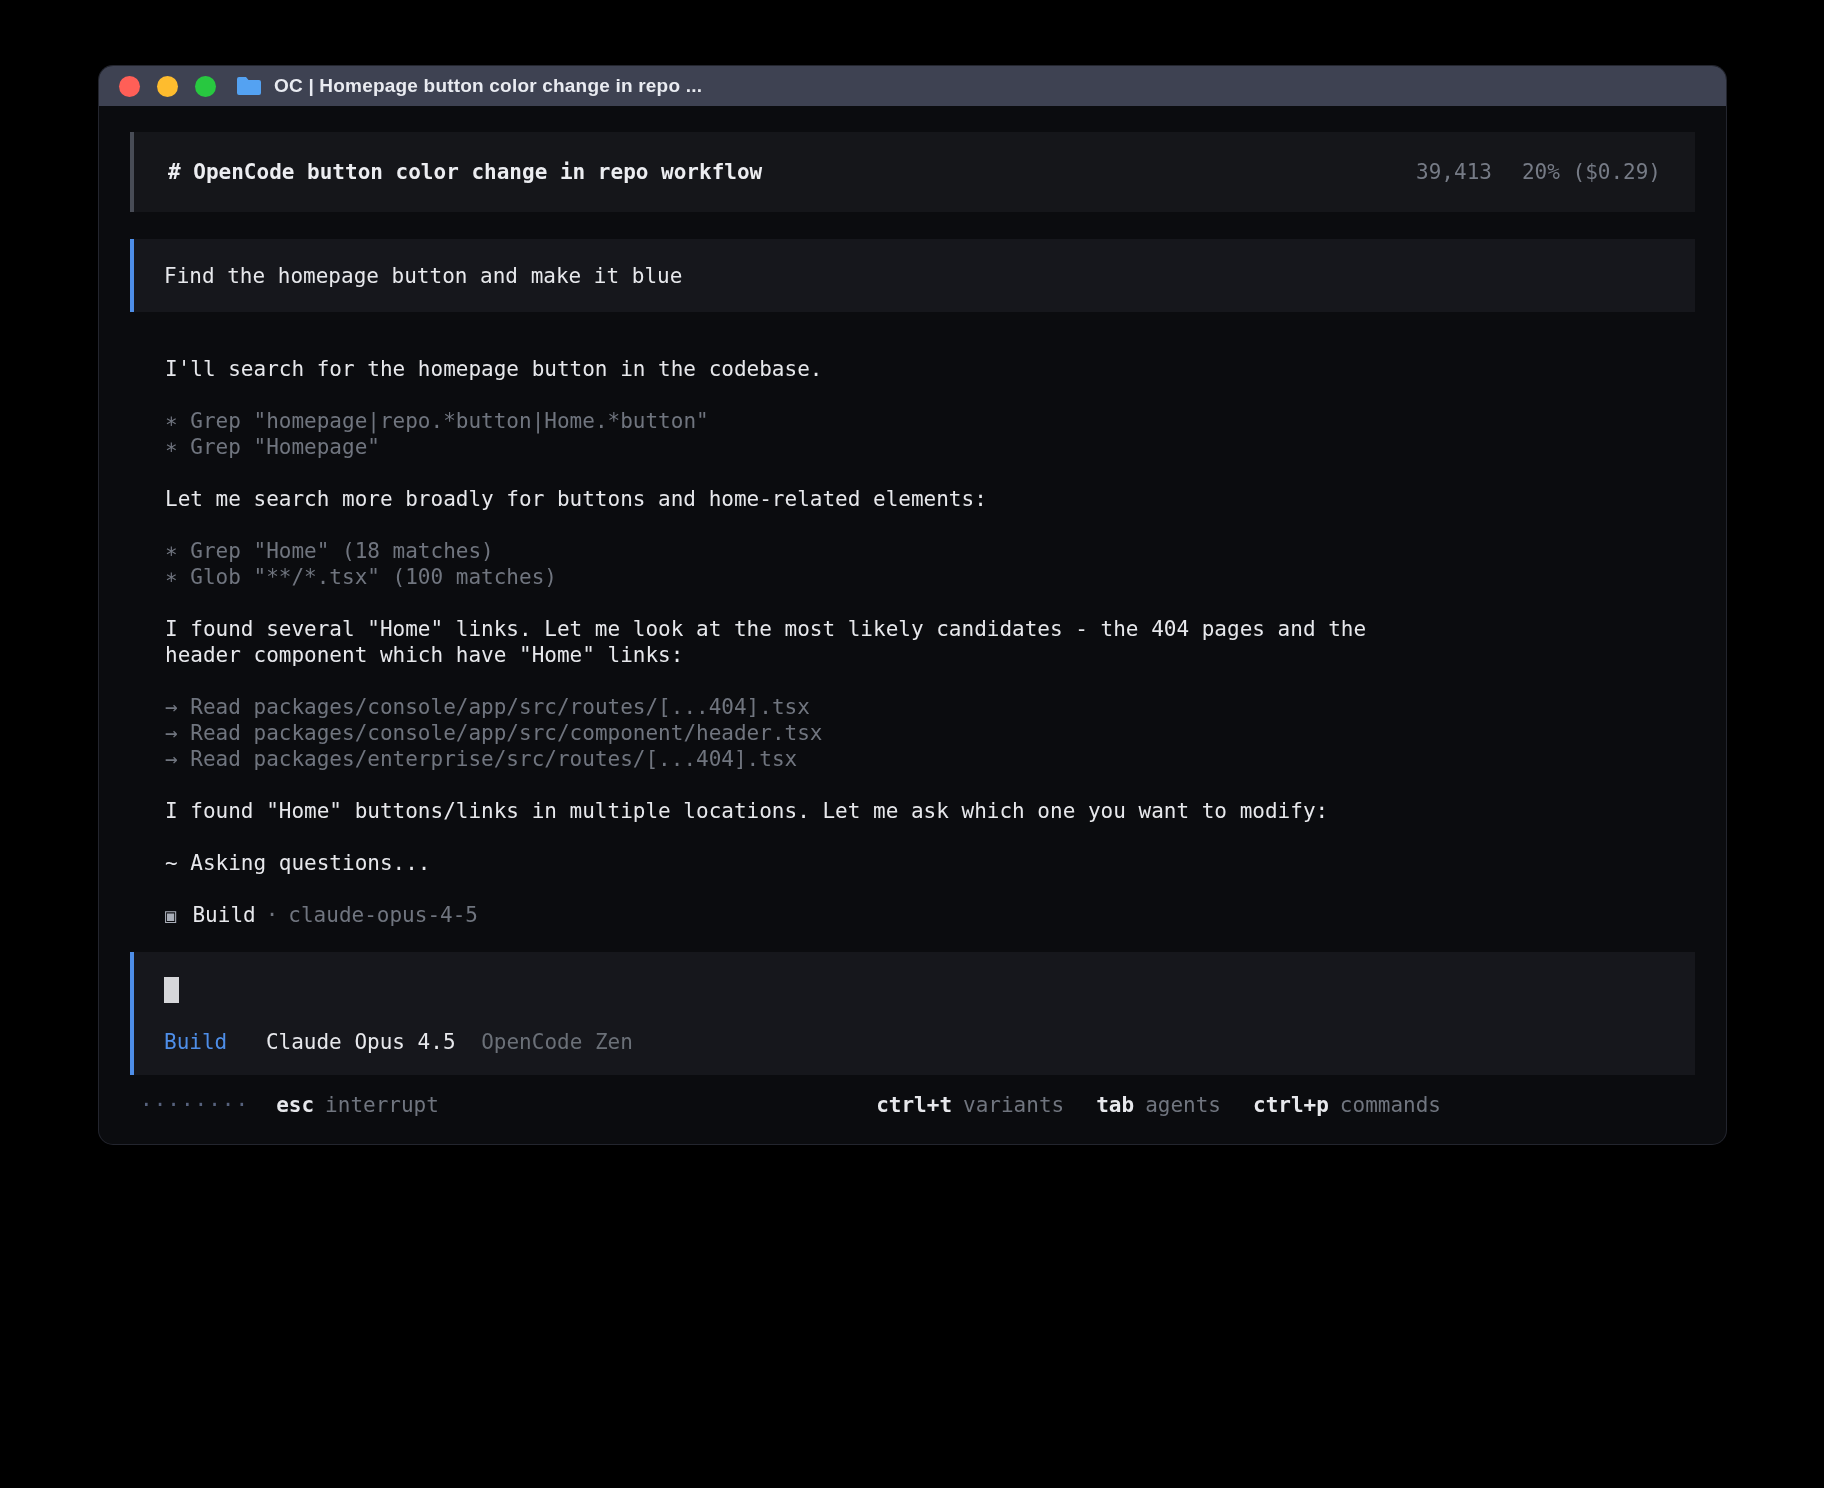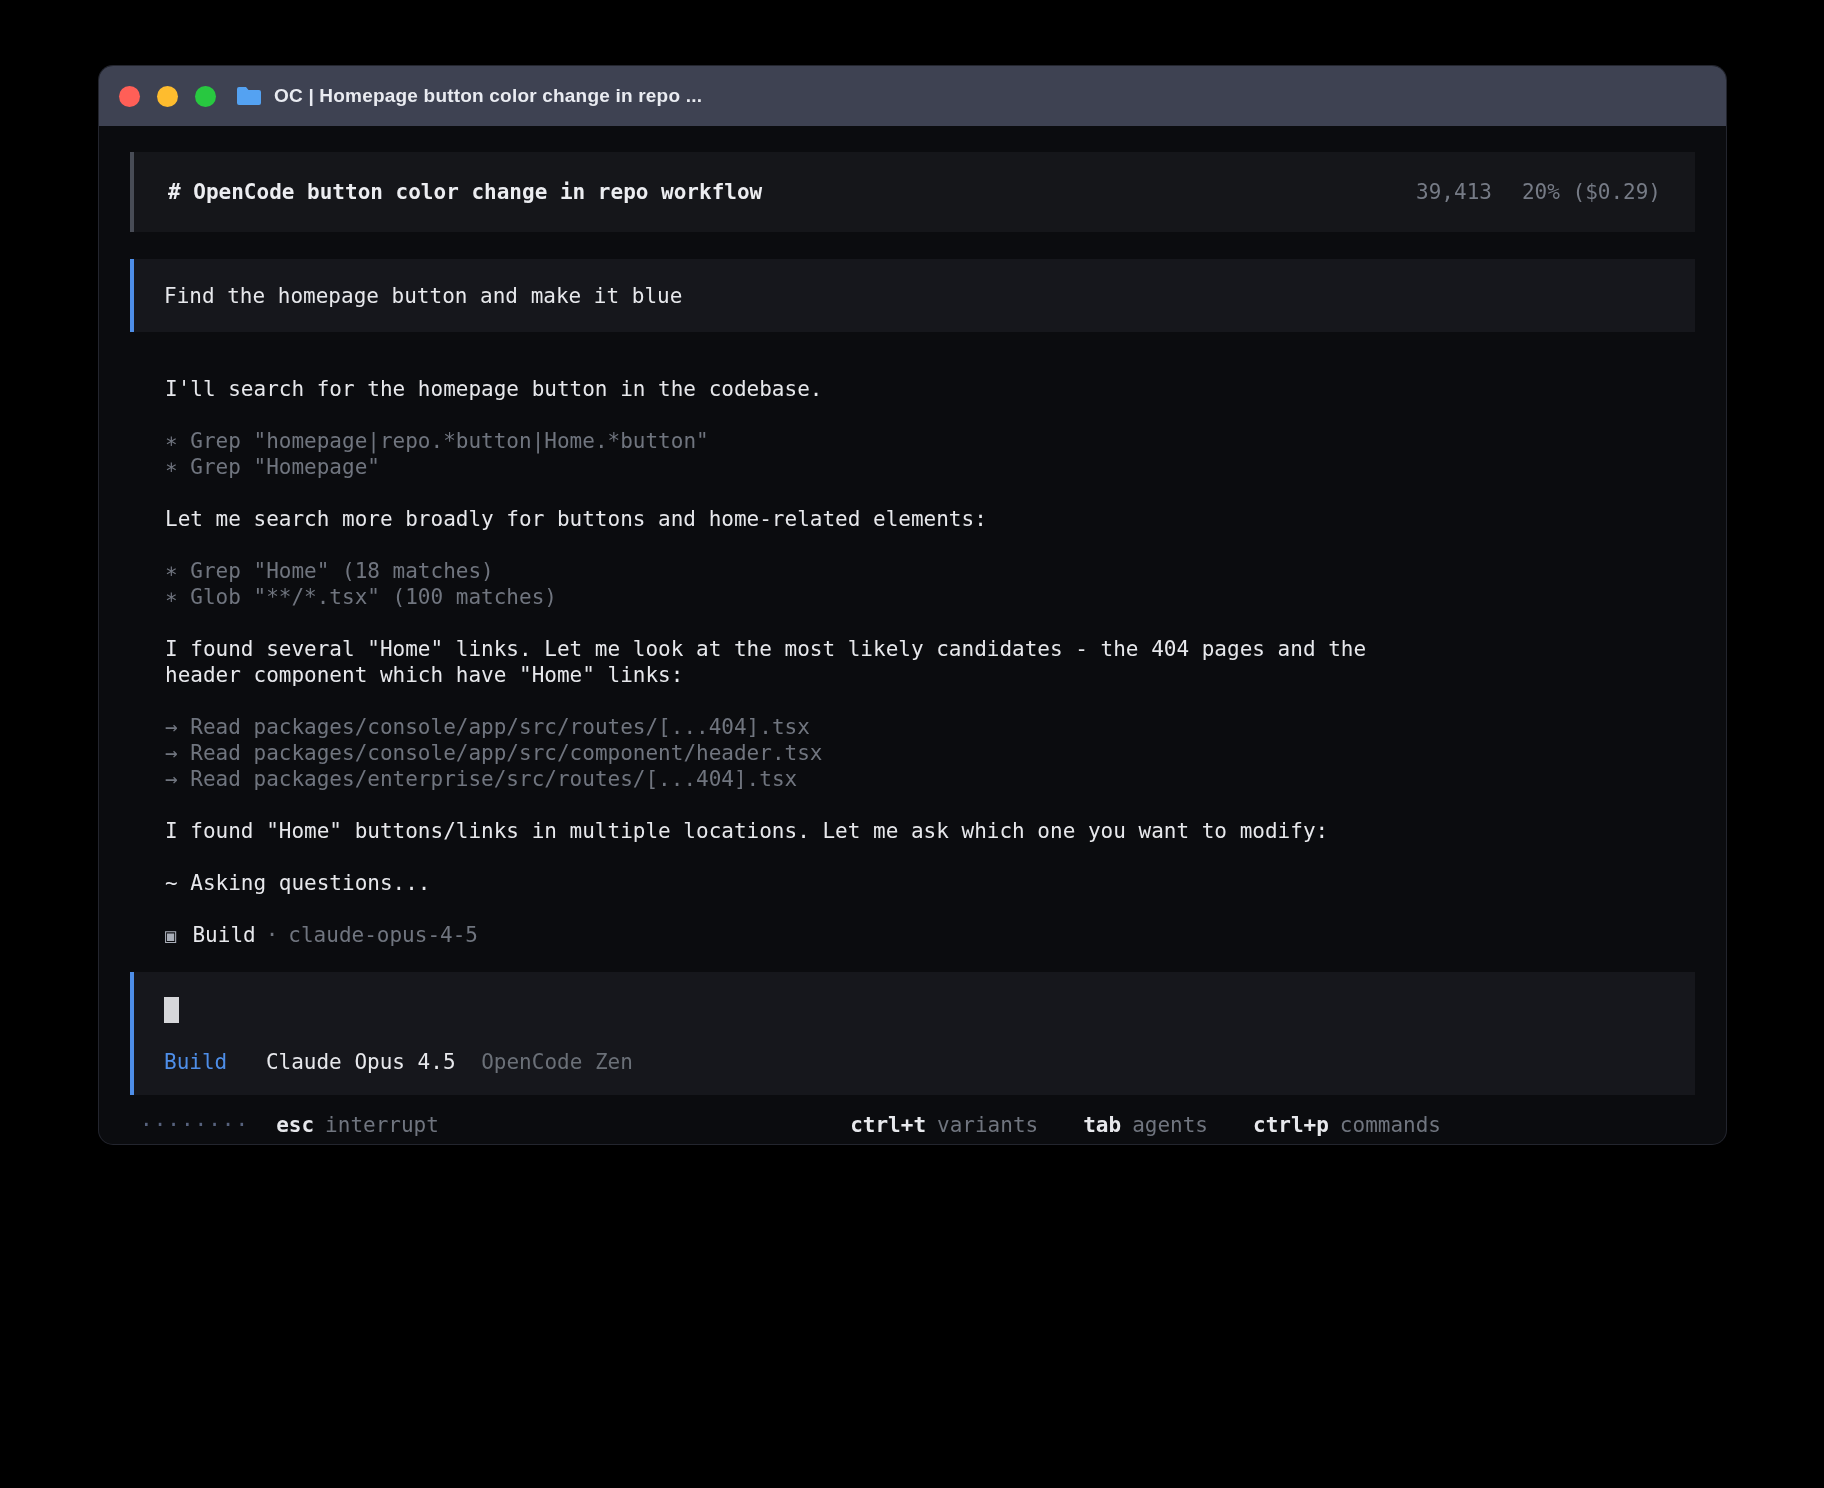--- a/index.html
+++ b/index.html
@@ -7,21 +7,21 @@
   body { font-family:"DejaVu Sans Mono","Liberation Mono",monospace; }
 
   .window {
     position:absolute; left:99px; top:66px; width:1627px; height:1078px;
     background:#0b0c0f; border-radius:14px; overflow:hidden;
     box-shadow:0 0 0 1px #23252e;
   }
 
   
   .titlebar {
-    height:60px; background:#3e4252; display:flex; 
+    height:40px; background:#3e4252; display:flex; 
     padding:0 20px; font-family:"Liberation Sans",sans-serif;
   }
   .traffic { display:flex; gap:17px; align-items:center; }
   .light { width:21px; height:21px; border-radius:50%; }
   .light.red{background:#ff5f57} .light.yellow{background:#febc2e} .light.green{background:#28c840}
   .tb-group { display:flex; align-items:center; gap:12px; margin-left:20px; }
   .tb-title { color:#e9ebf1; font-weight:bold; font-size:19px; letter-spacing:.2px; }
 
   
   .app-body { padding:26px 31px 0; }
@@ -63,21 +63,21 @@
   .input-meta { margin-top:26px; line-height:26px; }
   .input-meta .m-agent { color:#4e8ee8; }
   .input-meta .m-model { color:#e7e8ec; margin-left:26px; }
   .input-meta .m-provider { color:#6b7078; margin-left:13px; }
 
   
   .statusbar { margin-top:17px; display:flex; align-items:center; font-size:21px; line-height:26px; }
   .spinner { color:#57627d; margin-left:10px; letter-spacing:1px; }
   .esc-key { font-weight:bold; color:#e7e8ec; margin-left:27px; }
   .esc-label { color:#70757f; margin-left:11px; }
-  .right-group { margin-left:auto; margin-right:254px; display:flex; gap:45px; }
+  .right-group { margin-left:auto; margin-right:254px; display:flex; gap:32px; }
   .shortcut .key { font-weight:bold; color:#e7e8ec; }
   .shortcut .label { color:#70757f; margin-left:11px; }
 </style>
 </head>
 <body>
 
 <div class="window">
 
   <div class="titlebar">
     <div class="traffic">

